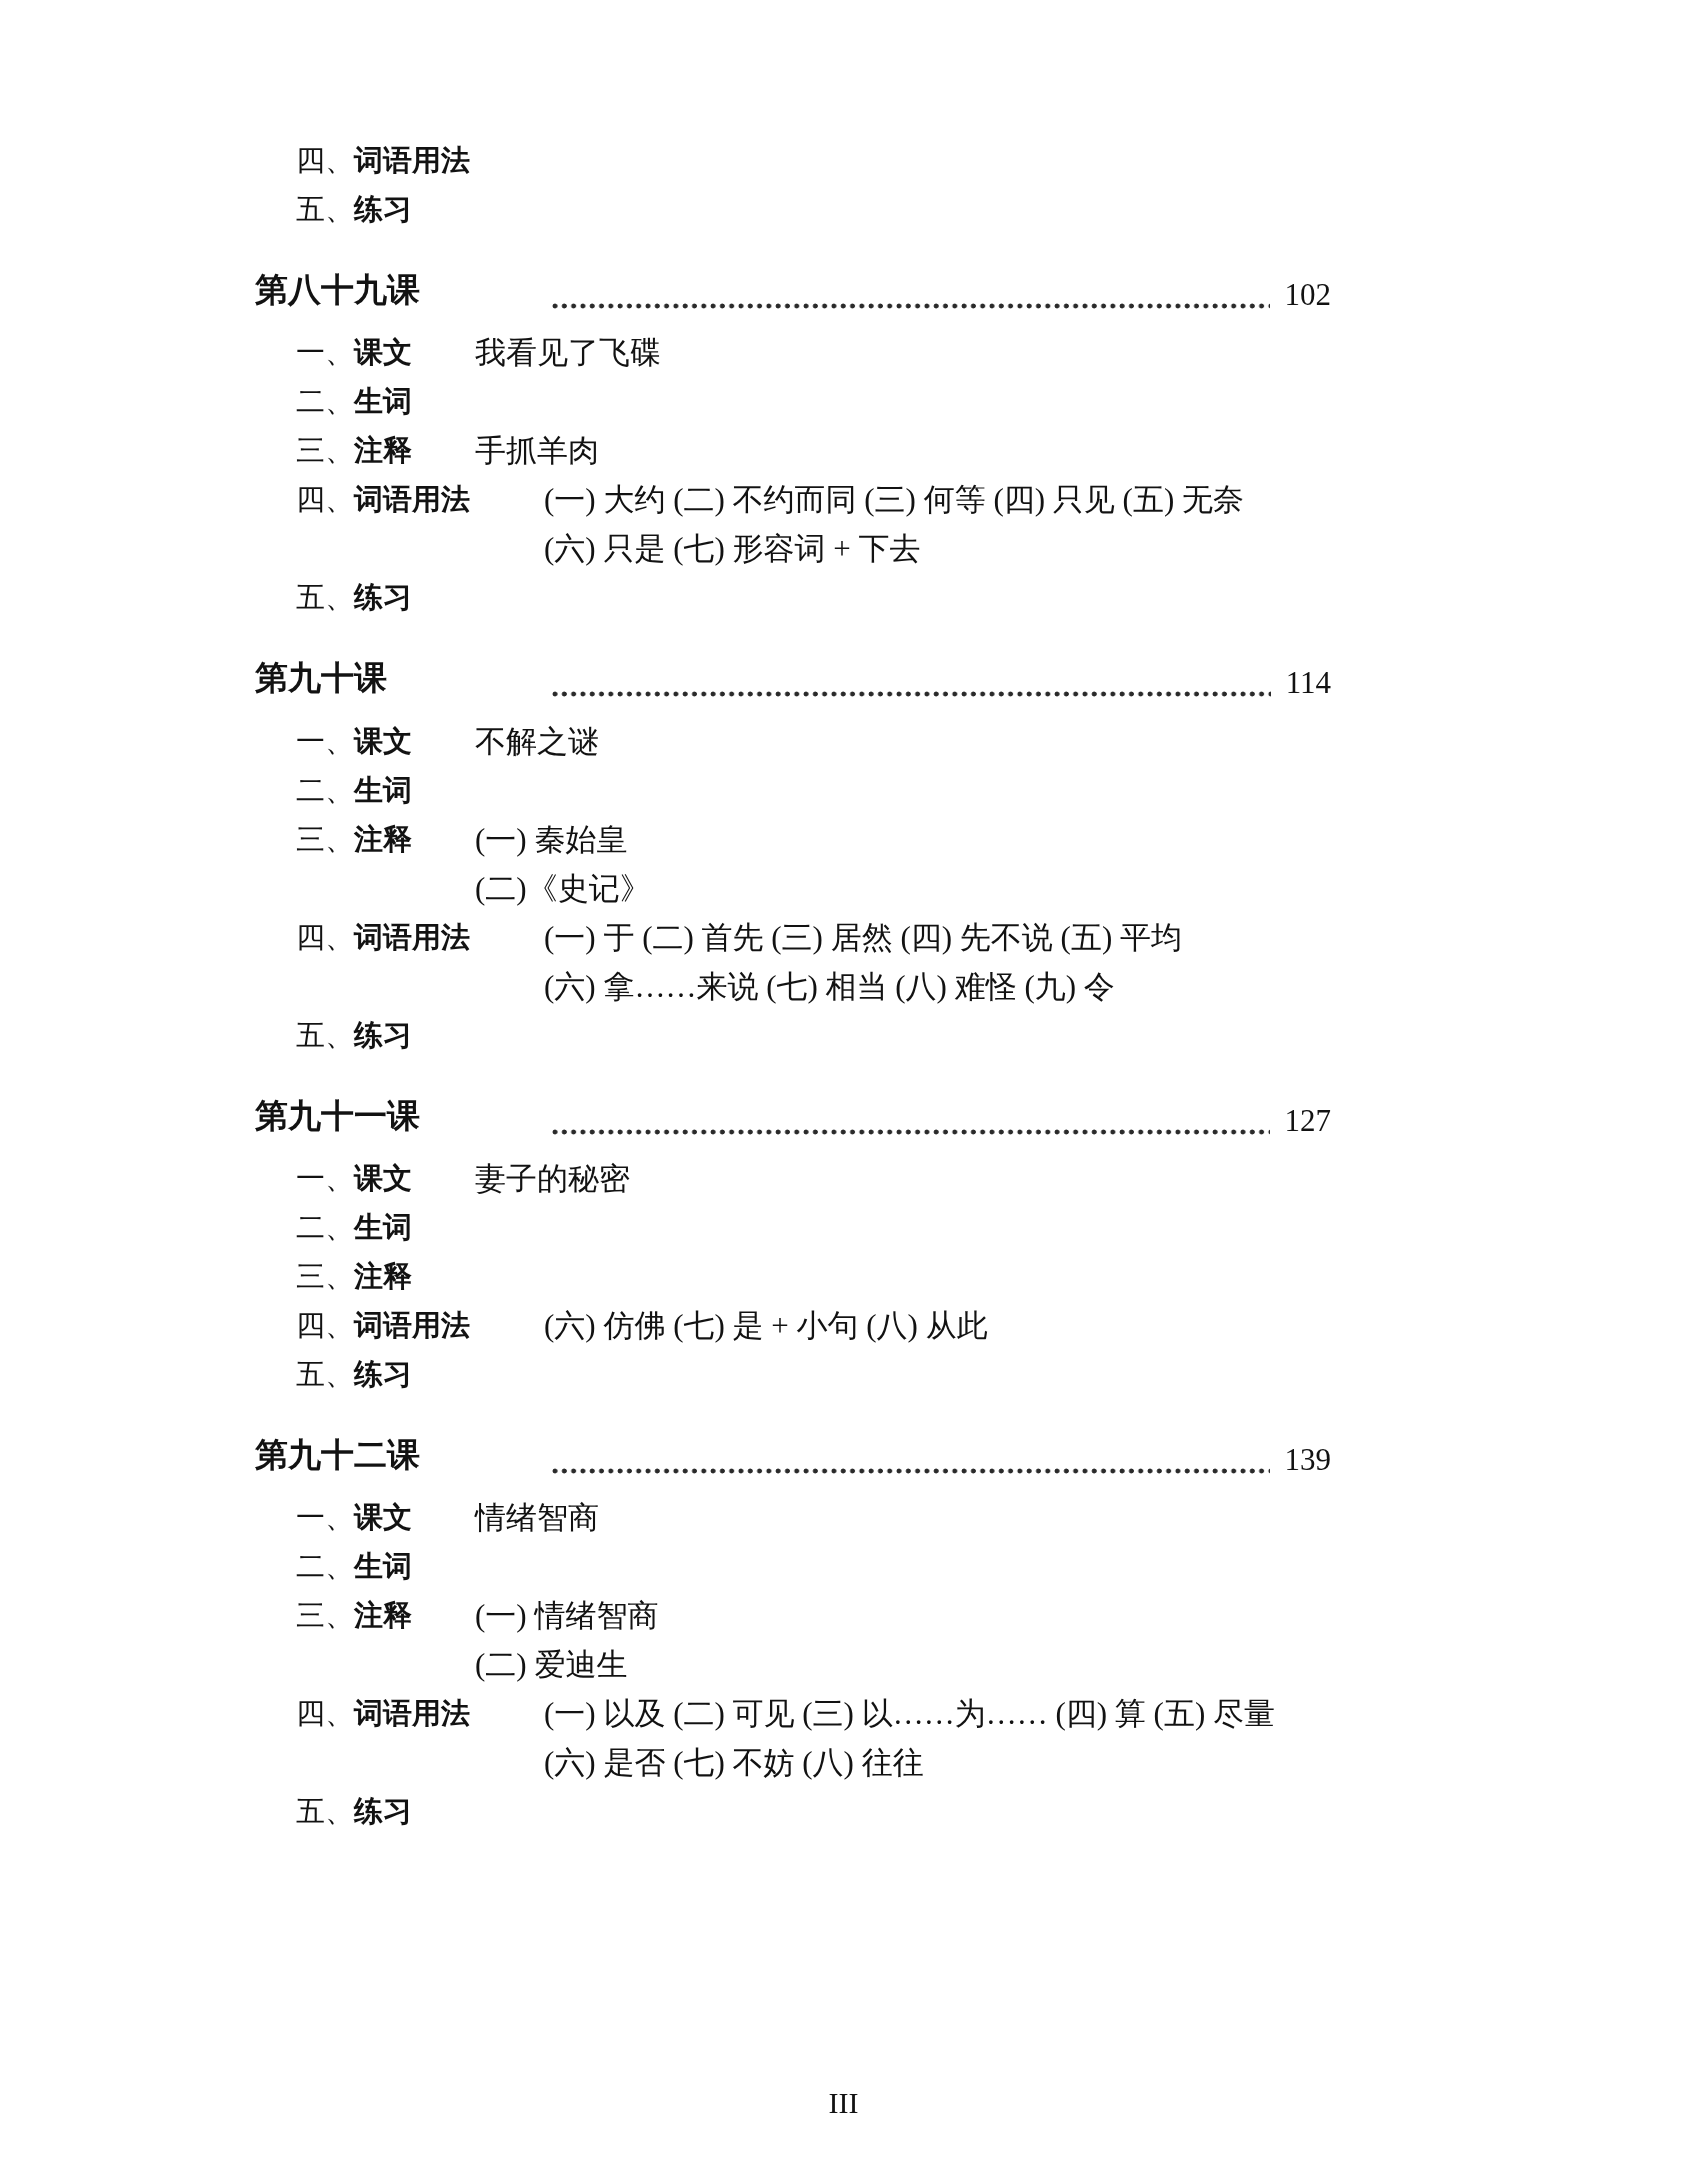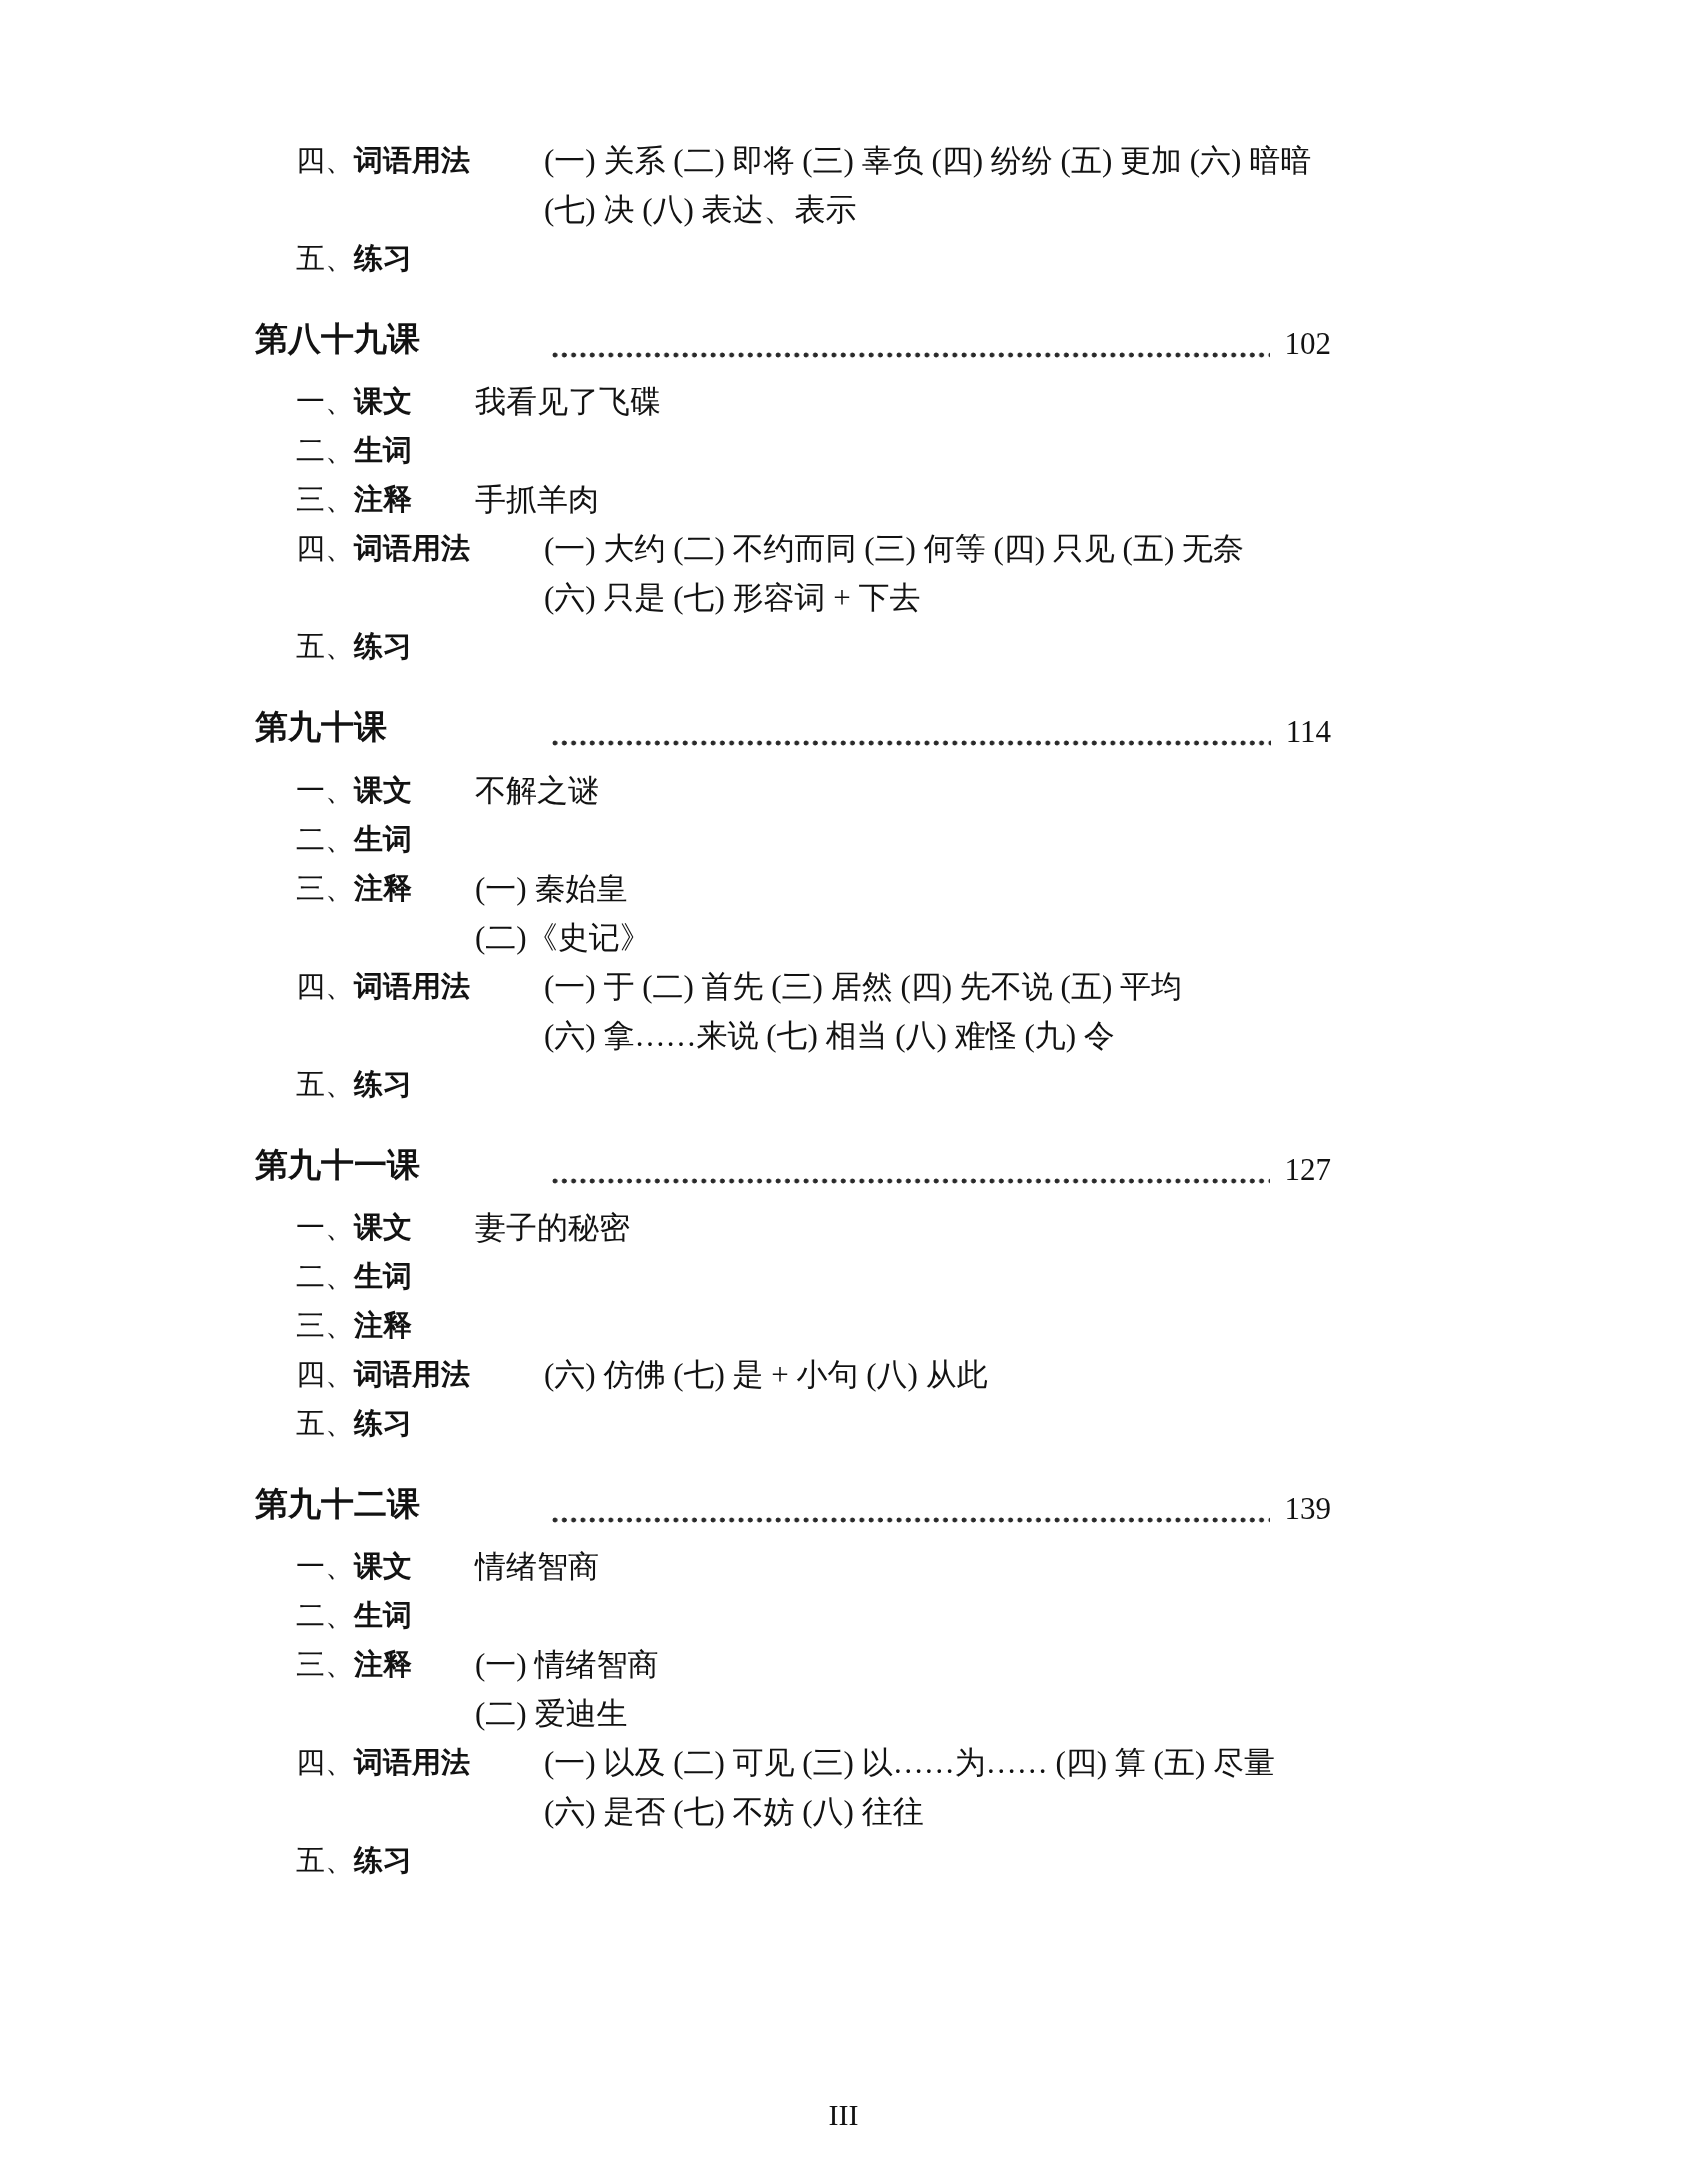--- a/index.html
+++ b/index.html
@@ -69,39 +69,35 @@
   }
   .emph {
     -webkit-text-emphasis: filled dot;
     -webkit-text-emphasis-position: under right;
     text-emphasis: filled dot;
     text-emphasis-position: under right;
   }
   .footer {
     position: absolute;
     left: 0;
-    bottom: 52px;
+    bottom: 64px;
     width: 100%;
     text-align: center;
     font-size: 30px;
     line-height: 33px;
   }
 </style>
 </head>
 <body>
 
 <div class="page">
 
   <section>
     <div class="item-row wide">
       <div class="item-label"><span class="item-num">四、</span><span class="item-name">词语用法</span></div>
-      <div class="item-content">
-        <div class="content-line">(一) 关系 (二) 即将 (三) 辜负 (四) 纷纷 (五) 更加 (六) 暗暗</div>
-        <div class="content-line">(七) 决 (八) 表达、表示</div>
-      </div>
     </div>
     <div class="item-row">
       <div class="item-label"><span class="item-num">五、</span><span class="item-name">练习</span></div>
     </div>
   </section>
 
   <section>
     <div class="toc-row">
       <h2 class="lesson-title">第八十九课</h2>
       <div class="leader"></div>

